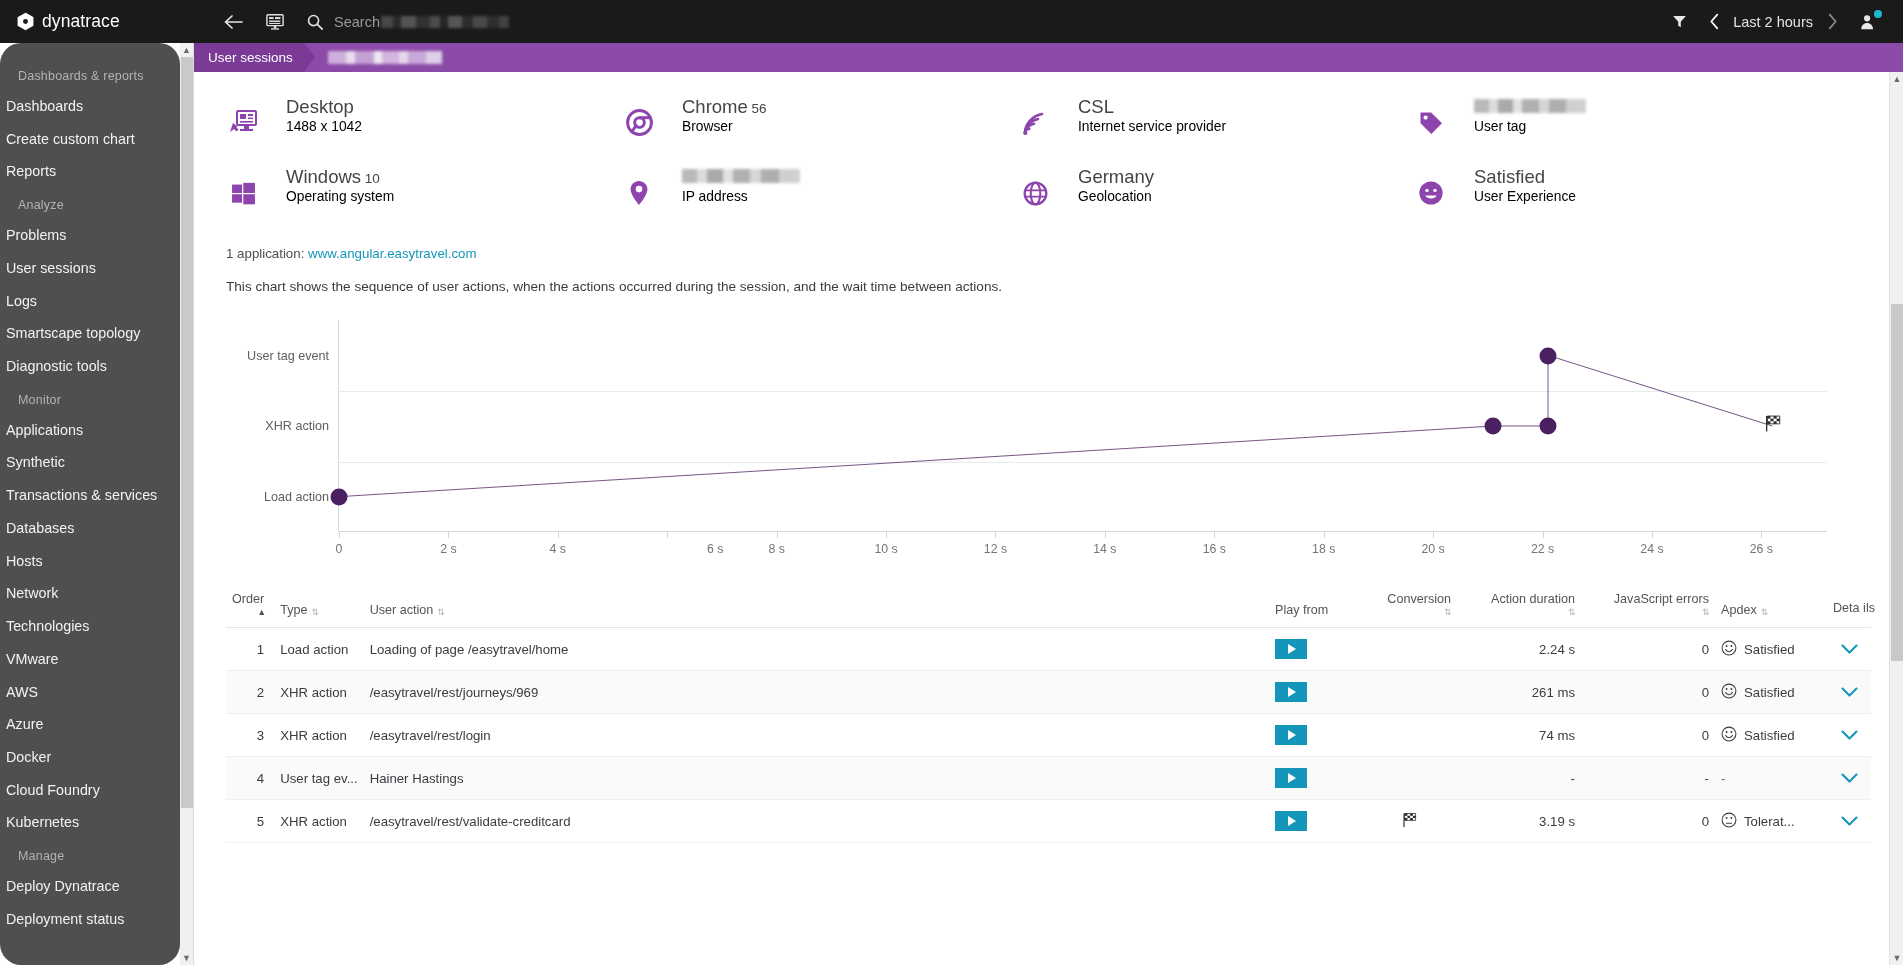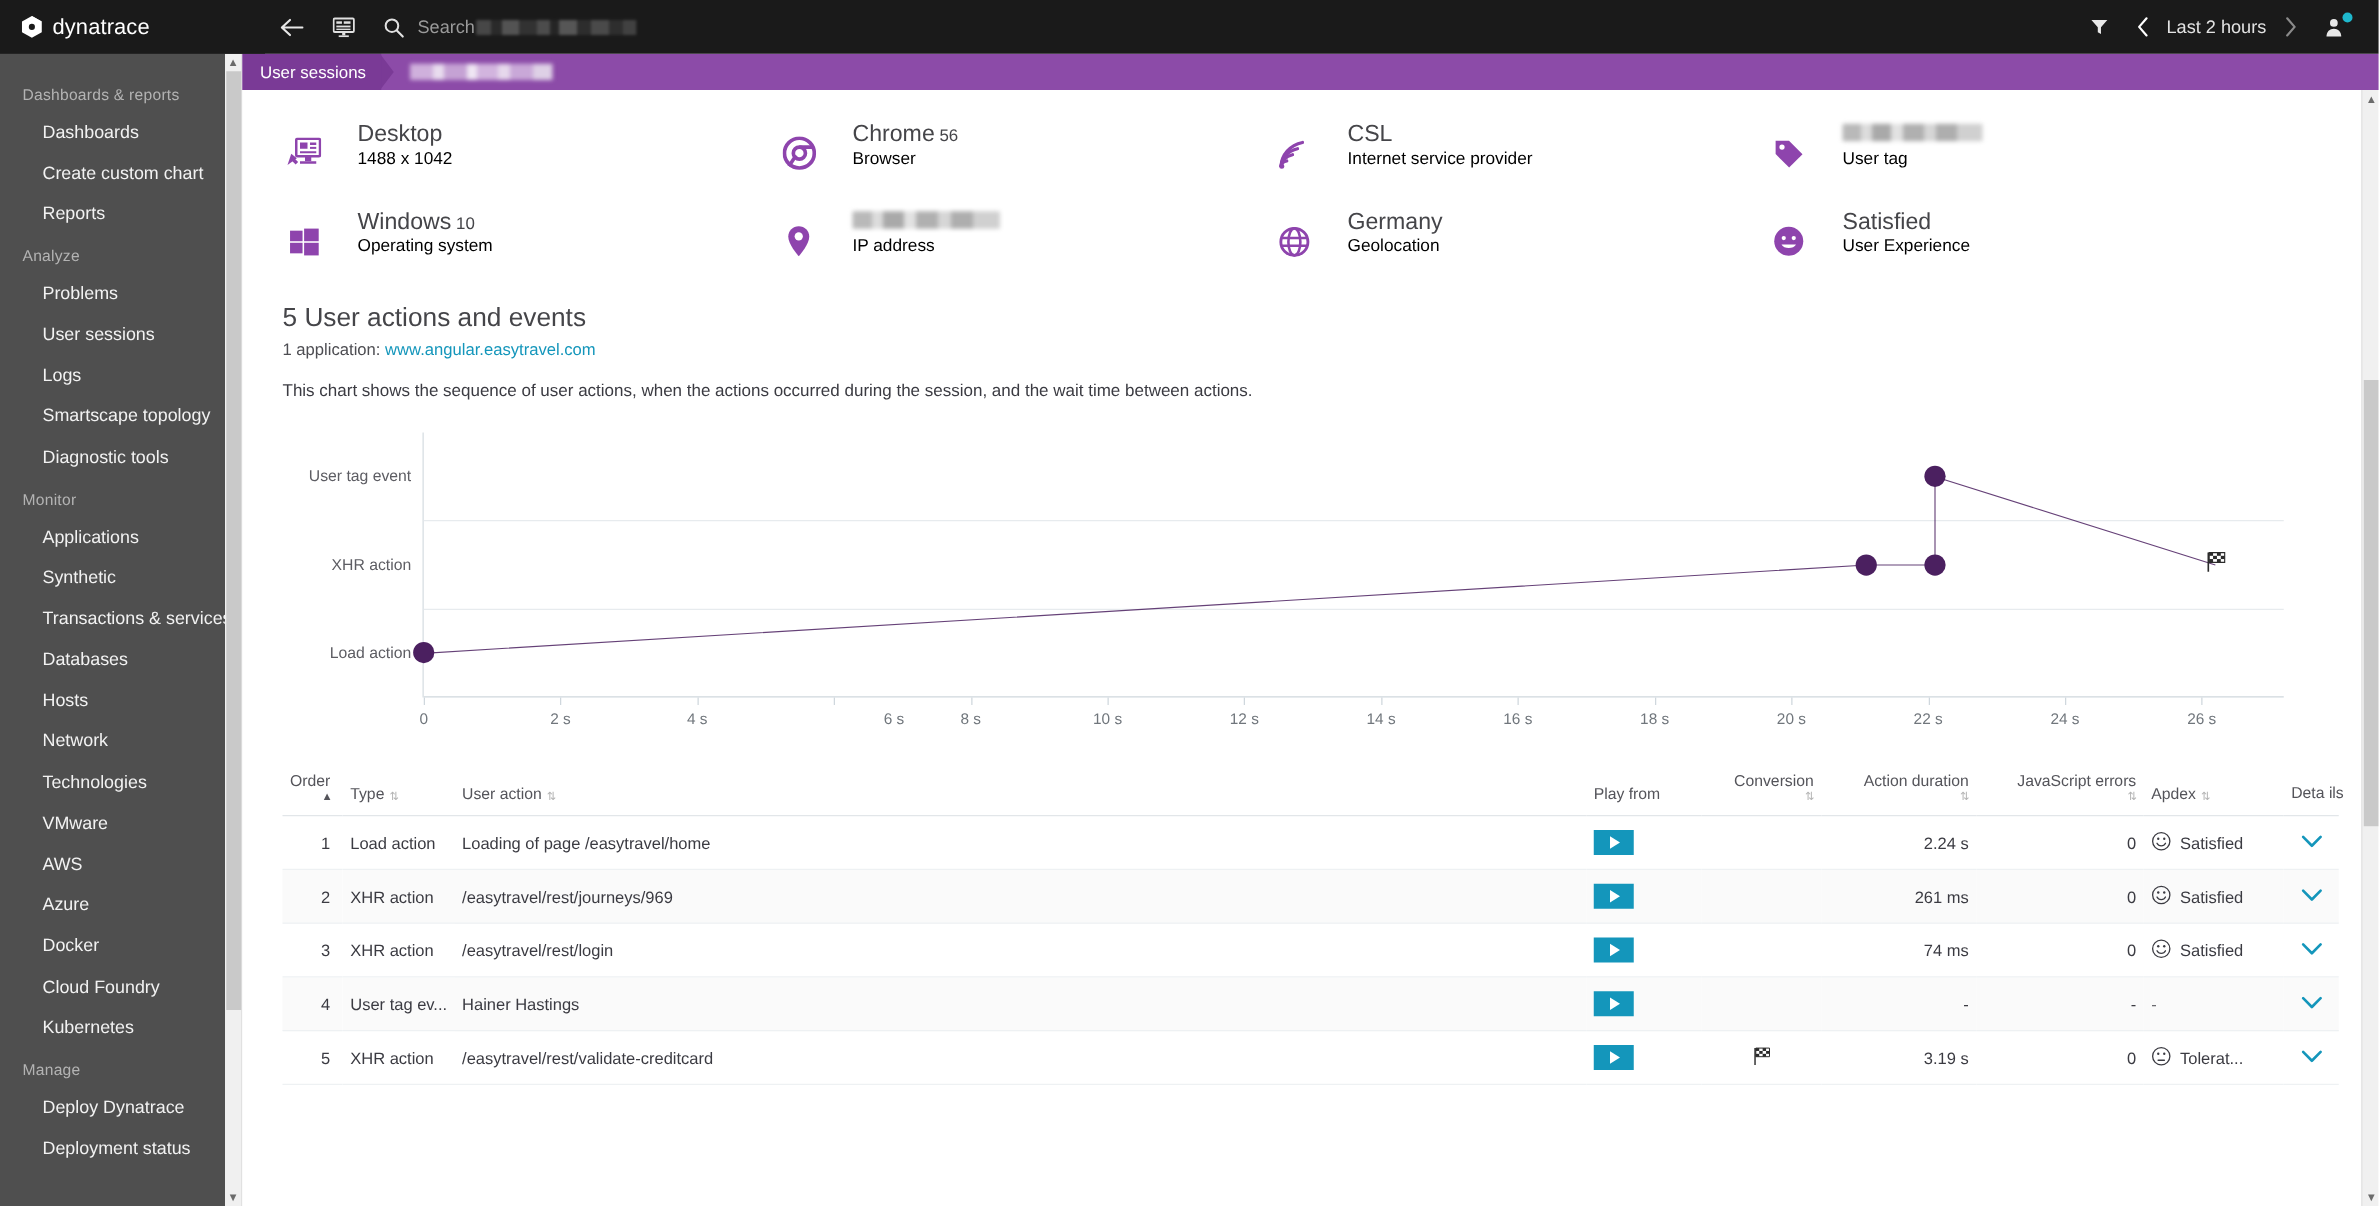--- a/index.html
+++ b/index.html
@@ -59,27 +59,27 @@
     position: absolute; top: 10px; right: 7px; width: 8px; height: 8px;
     border-radius: 50%; background: #1eb8cd;
   }
 
   
   .body { display: flex; flex: 1; min-height: 0; }
 
   
   .sidebar {
     width: 180px; flex: 0 0 180px; background: #4f4f4f; color: #fff;
-    padding-top: 16px; overflow: hidden; position: relative;
+    padding-top: 16px; overflow: hidden; position: relative; border-radius: 21px;
   }
   .nav-section {
     font-size: 12.5px; color: #b3b3b3; padding: 10px 0 7px 18px; letter-spacing: .2px;
   }
   .nav-item {
-    font-size: 14.3px; color: #f2f2f2; padding: 6px 0 6px 34px; cursor: pointer;
+    font-size: 14.3px; color: #f2f2f2; padding: 6px 0 6px 6px; cursor: pointer;
     white-space: nowrap; line-height: 1.45;
   }
 
   
   .side-scroll {
     width: 14px; flex: 0 0 14px; background: #f0f0f0; position: relative;
     border-right: 1px solid #dcdcdc; display:flex; flex-direction:column; align-items:center;
   }
   .ss-arrow { height: 14px; width: 14px; display:flex;align-items:center;justify-content:center; color:#6b6b6b; font-size:9px; cursor:pointer;}
   .ss-track { flex:1; width:14px; position:relative; }
@@ -448,21 +448,20 @@
       </svg>
                 </div>
                 <div class="tile-txt">
                   <div class="tile-title">Satisfied</div>
                   <div class="tile-sub">User Experience</div>
                 </div>
               </div>
             </div>
 
           <div class="section">
-            <div class="sec-title">5 User actions and events</div>
             <div class="sec-sub">
               <span>1 application: </span><a href="#">www.angular.easytravel.com</a>
             </div>
             <div class="sec-desc">This chart shows the sequence of user actions, when the actions occurred during the session, and the wait time between actions.</div>
 
             <div class="chart-box">
               <div class="chart-area">
                 <div class="chart-plot" id="plot">
                     <div class="grid-line" style="top: 33.3333%;"></div>
                     <div class="grid-line" style="top: 66.6667%;"></div>

